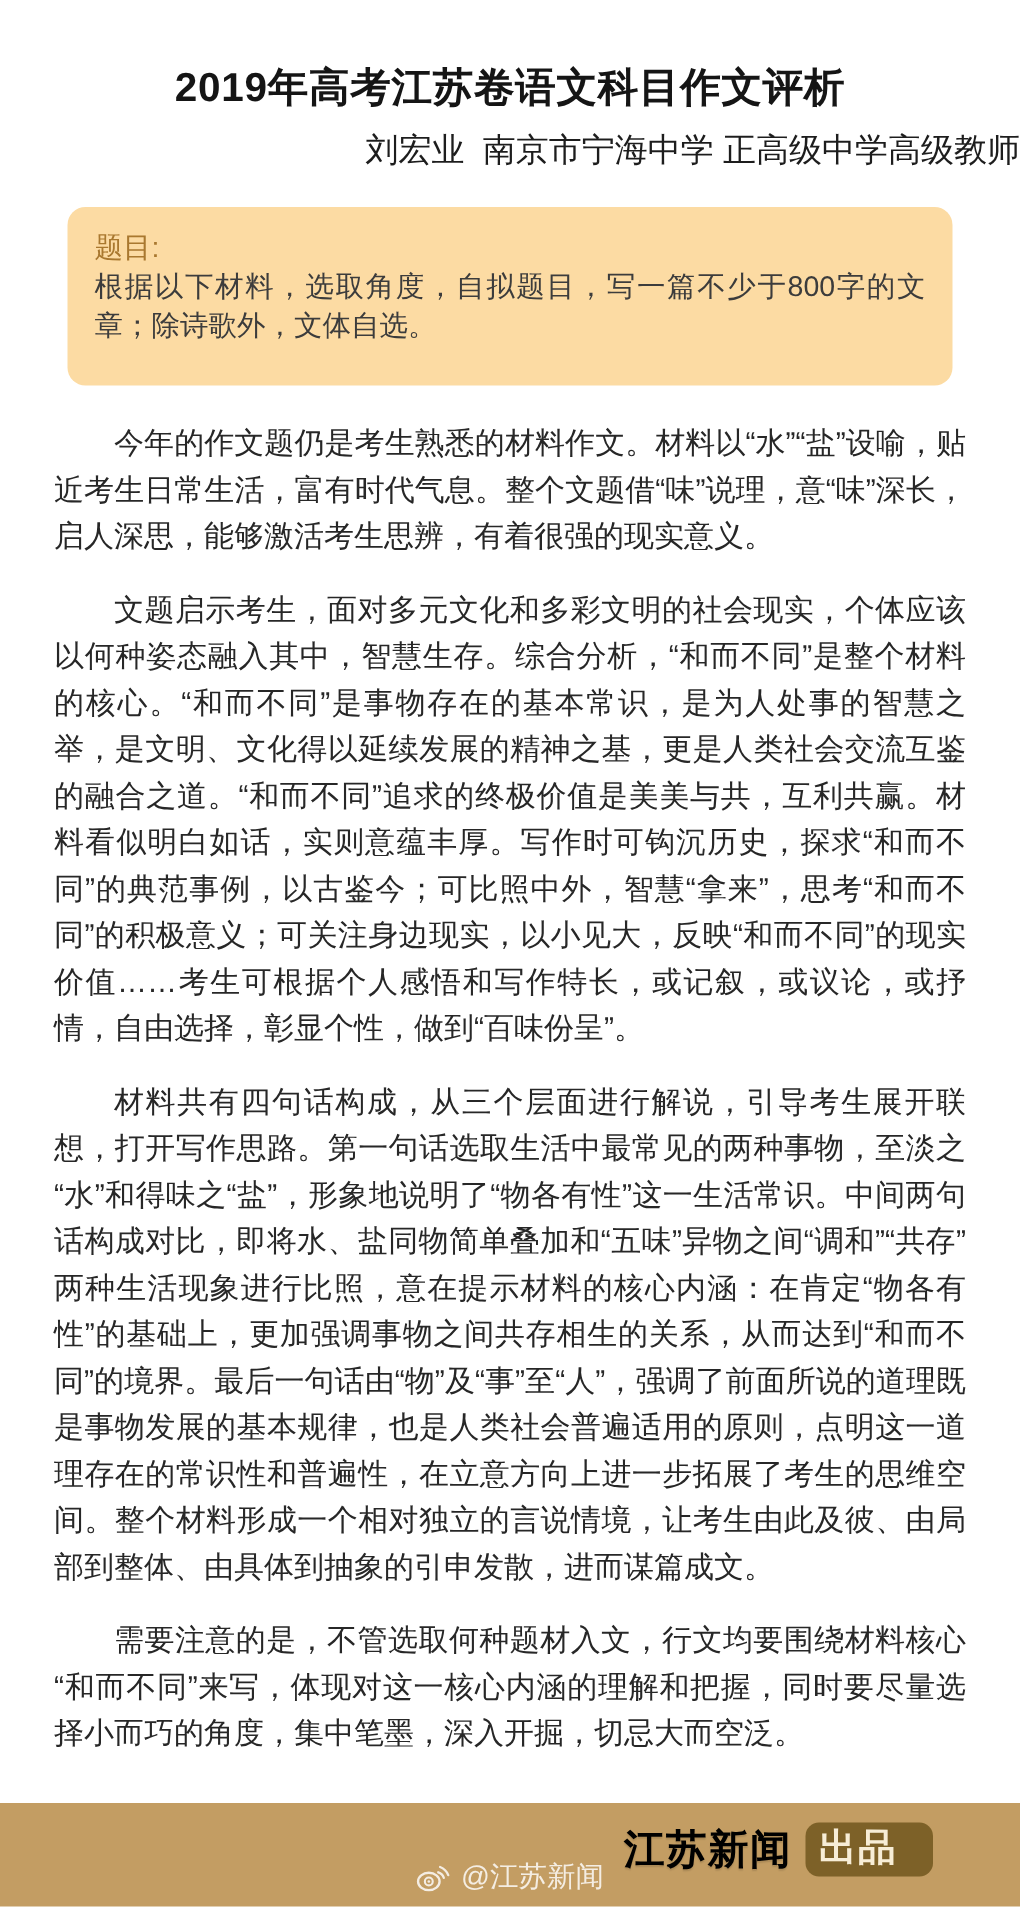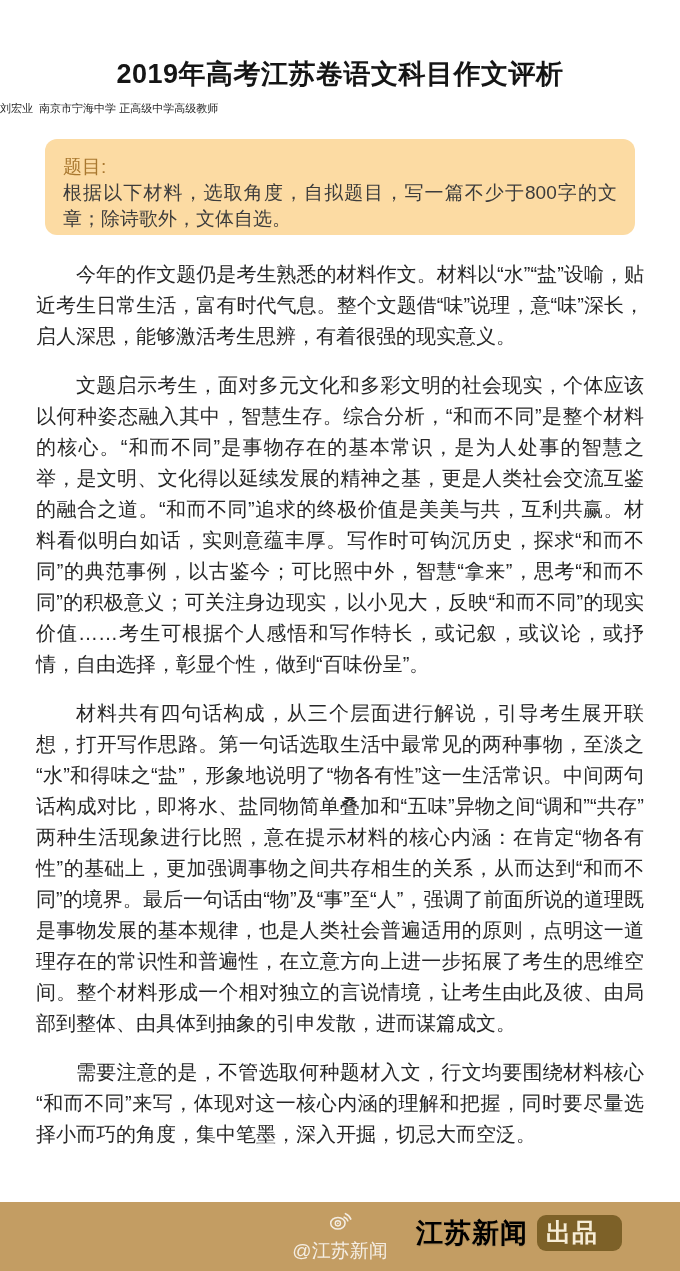--- a/index.html
+++ b/index.html
@@ -8,40 +8,40 @@
     width: 680px;
     height: 1271px;
     position: relative;
     overflow: hidden;
     font-family: "Liberation Sans", "DejaVu Sans", sans-serif;
     -webkit-font-smoothing: antialiased;
   }
   .page { width: 680px; height: 1271px; position: relative; background: #ffffff; }
 
   .title {
-    padding-top: 56px;
+    padding-top: 40px;
     text-align: center;
     font-size: 27px;
     font-weight: 700;
     color: #151515;
     letter-spacing: 0.5px;
   }
   .byline {
     margin-top: 9px;
-    text-align: left;
-    font-size: 11px;
+    text-align: right;
+    font-size: 22px;
     color: #1d1d1d;
     white-space: pre;
   }
 
   .prompt-box {
     margin: 23px 45px 0 45px;
     background: #fcdba3;
     border-radius: 12px;
-    padding: 15px 18px 3px 18px;
+    padding: 15px 18px 26px 18px;
     font-size: 19px;
     line-height: 26px;
     color: #3c3c3c;
   }
   .prompt-label {
     color: #a9782f;
     font-weight: 500;
   }
   .prompt-line { text-align: justify; }
 
@@ -64,21 +64,20 @@
   .watermark {
     position: absolute;
     bottom: 7px; left: 0;
     width: 100%;
     display: flex;
     justify-content: center;
     align-items: center;
     gap: 7px;
     color: rgba(255,255,255,0.82);
     font-size: 19px;
-    flex-direction: column;
   }
   .watermark svg { display: block; }
   .brand {
     position: absolute;
     top: 13px; right: 58px;
     display: flex;
     align-items: center;
     gap: 9px;
   }
   .brand-name {

